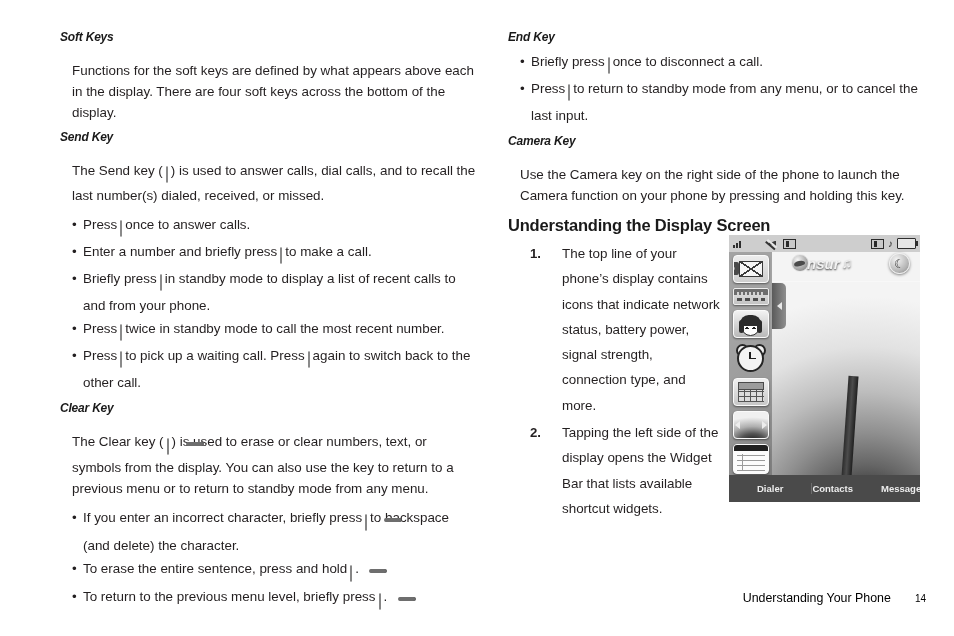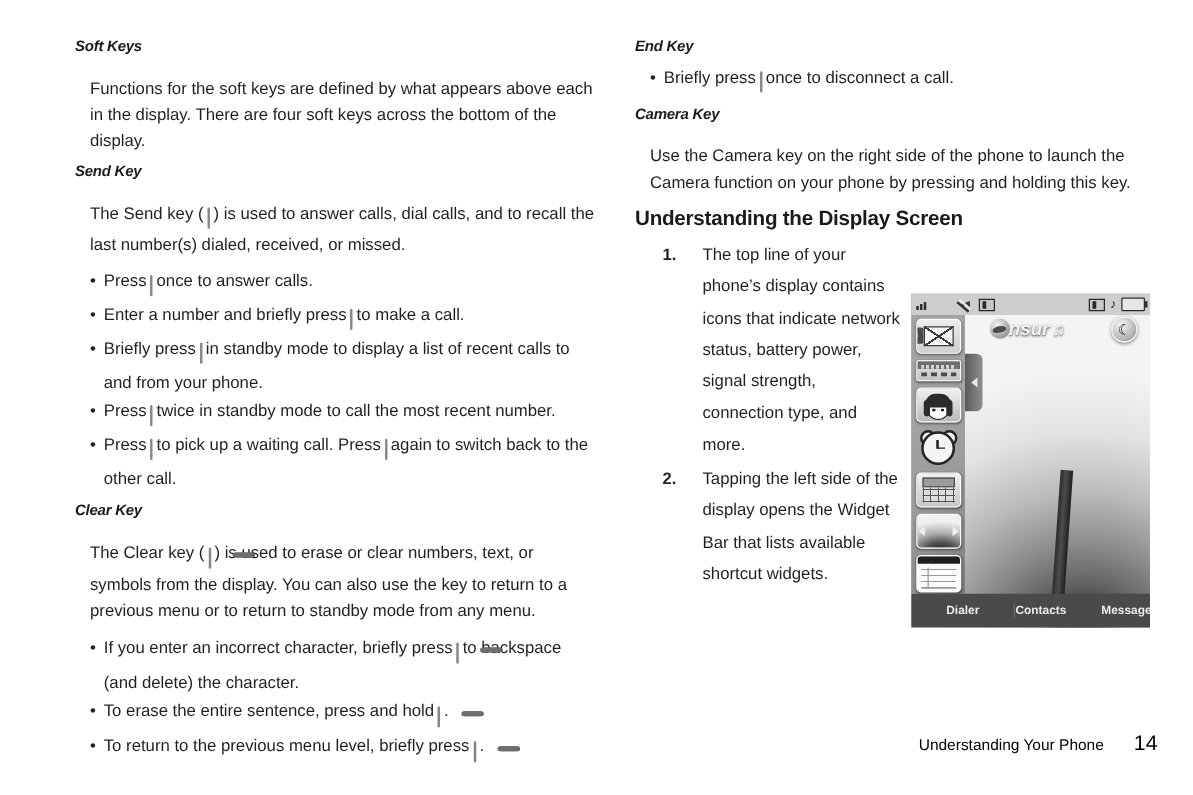--- a/index.html
+++ b/index.html
@@ -542,21 +542,21 @@
   .footer {
     position: absolute;
     right: 28px;
     bottom: 31px;
     display: flex;
     align-items: baseline;
     gap: 24px;
     color: #000000;
     font-size: 12.4px;
   }
-  .footer .pg { font-size: 17px; }
+  .footer .pg { font-size: 10px; }
 </style>
 </head>
 <body>
 
 <div class="page">
 
   <div class="col col-left">
 
     <h3 class="sec">Soft Keys</h3>
     <p class="para">Functions for the soft keys are defined by what appears above each in the display. There are four soft keys across the bottom of the display.</p>
@@ -580,20 +580,21 @@
       <li><span>To erase the entire sentence, press and hold</span><span class="keyicon"><span class="key-pill"></span></span><span>.</span></li>
       <li><span>To return to the previous menu level, briefly press</span><span class="keyicon"><span class="key-pill"></span></span><span>.</span></li>
     </ul>
   </div>
 
   <div class="col col-right">
 
     <h3 class="sec">End Key</h3>
     <ul class="bullets">
       <li><span>Briefly press</span><span class="keyicon"><span class="key-sq"></span></span><span>once to disconnect a call.</span></li>
+      <li><span>Press</span><span class="keyicon"><span class="key-sq"></span></span><span>to return to standby mode from any menu, or to cancel the last input.</span></li>
     </ul>
 
     <h3 class="sec">Camera Key</h3>
     <p class="para">Use the Camera key on the right side of the phone to launch the Camera function on your phone by pressing and holding this key.</p>
 
     <h2 class="sec-major">Understanding the Display Screen</h2>
     <ol class="numlist">
       <li><span class="num">1.</span><span>The top line of your phone’s display contains icons that indicate network status, battery power, signal strength, connection type, and more.</span></li>
       <li><span class="num">2.</span><span>Tapping the left side of the display opens the Widget Bar that lists available shortcut widgets.</span></li>
     </ol>

